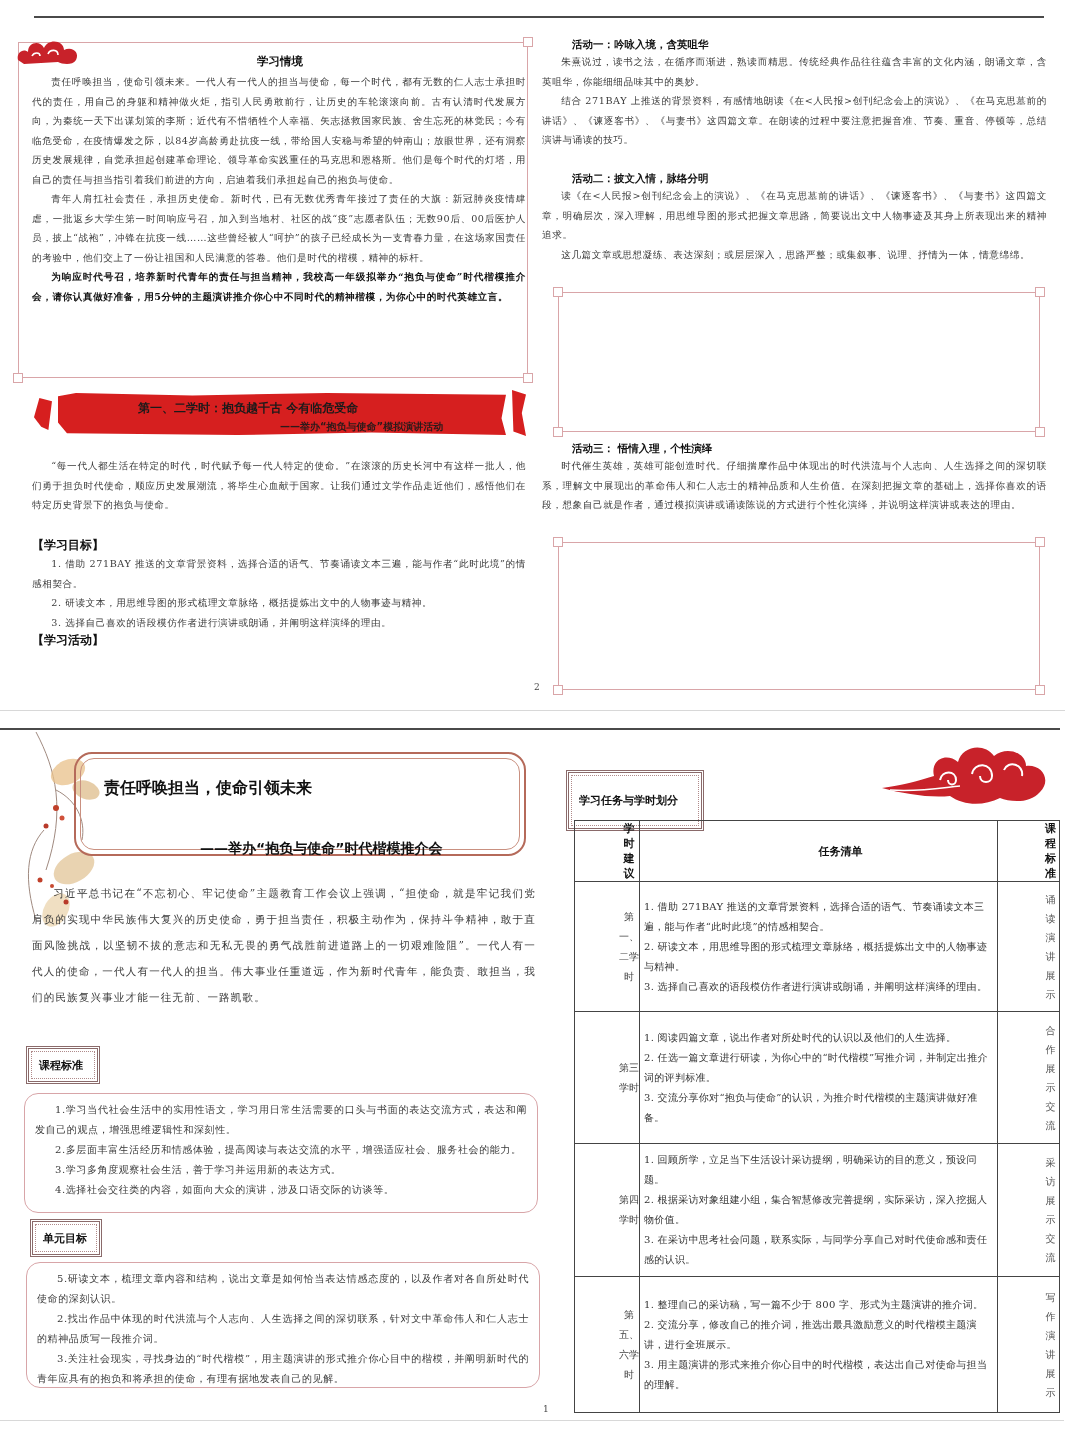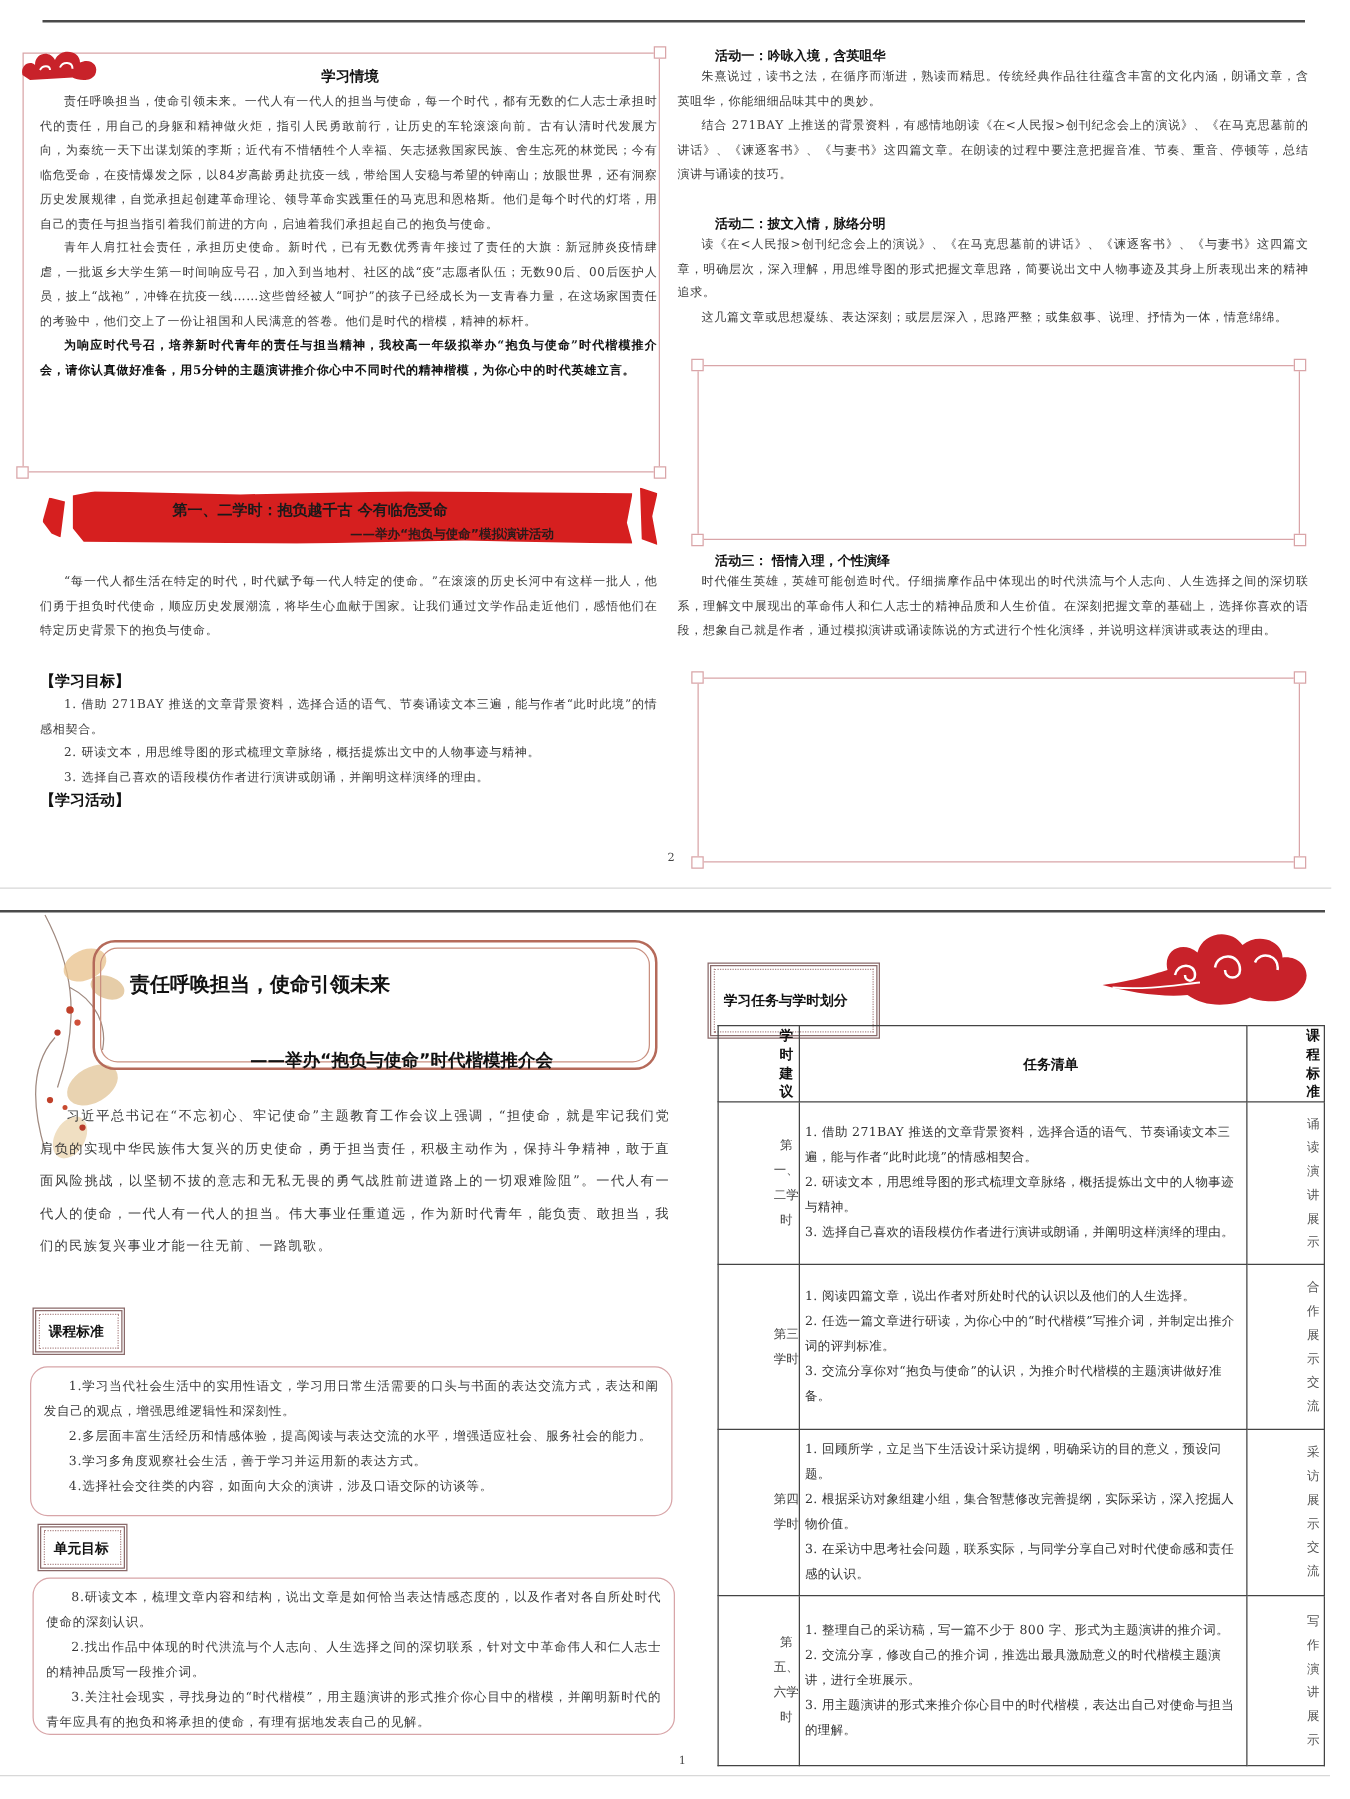--- a/index.html
+++ b/index.html
@@ -150,21 +150,21 @@
 <div class="label-box" style="left:26px; top:1046px; width:74px; height:38px;">课程标准</div>
 <div class="round-box" style="left:24px; top:1093px; width:514px; height:120px;">
   <p class="p">1.学习当代社会生活中的实用性语文，学习用日常生活需要的口头与书面的表达交流方式，表达和阐发自己的观点，增强思维逻辑性和深刻性。</p>
   <p class="p">2.多层面丰富生活经历和情感体验，提高阅读与表达交流的水平，增强适应社会、服务社会的能力。</p>
   <p class="p">3.学习多角度观察社会生活，善于学习并运用新的表达方式。</p>
   <p class="p">4.选择社会交往类的内容，如面向大众的演讲，涉及口语交际的访谈等。</p>
 </div>
 
 <div class="label-box" style="left:30px; top:1219px; width:72px; height:38px;">单元目标</div>
 <div class="round-box" style="left:26px; top:1262px; width:514px; height:126px;">
-  <p class="p">8.研读文本，梳理文章内容和结构，说出文章是如何恰当表达情感态度的，以及作者对各自所处时代使命的深刻认识。</p>
+  <p class="p">5.研读文本，梳理文章内容和结构，说出文章是如何恰当表达情感态度的，以及作者对各自所处时代使命的深刻认识。</p>
   <p class="p">2.找出作品中体现的时代洪流与个人志向、人生选择之间的深切联系，针对文中革命伟人和仁人志士的精神品质写一段推介词。</p>
   <p class="p">3.关注社会现实，寻找身边的“时代楷模”，用主题演讲的形式推介你心目中的楷模，并阐明新时代的青年应具有的抱负和将承担的使命，有理有据地发表自己的见解。</p>
 </div>
 <div class="page-num" style="left:543px; top:1404px;">1</div>
 
 <div class="label-box" style="left:566px; top:770px; width:138px; height:61px;">学习任务与学时划分</div>
 <svg class="cloud" style="left:880px; top:740px;" width="172" height="70" viewBox="0 0 172 70">
   <path d="M2 48 C30 44 40 40 54 36 C50 20 66 12 78 22 C82 6 104 2 114 16 C126 6 146 12 146 26 C162 24 172 40 160 52 C150 64 130 62 120 58 C104 66 84 66 70 56 C50 58 24 54 2 48 Z" fill="#c8222a"></path>
   <path d="M60 40 C62 30 76 30 76 40 C76 46 68 46 68 40 M92 34 C94 22 112 22 112 36 C112 44 100 44 100 36 M124 30 C128 20 144 24 142 36" stroke="#fff" stroke-width="2" fill="none"></path>
   <path d="M10 50 C40 52 60 48 80 46" stroke="#fff" stroke-width="1.5" fill="none"></path>

